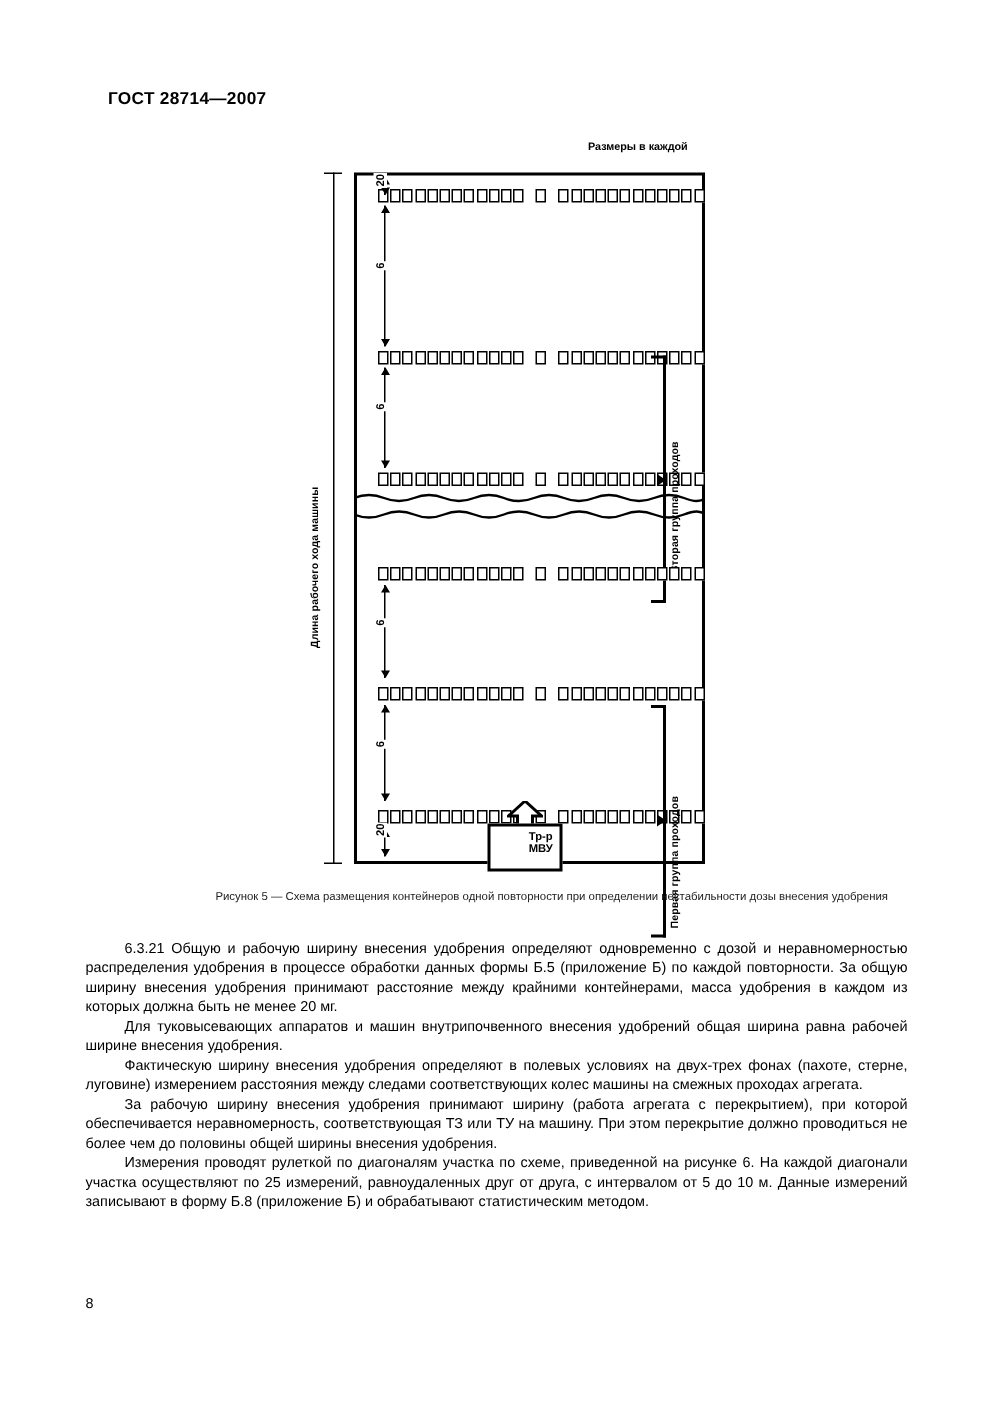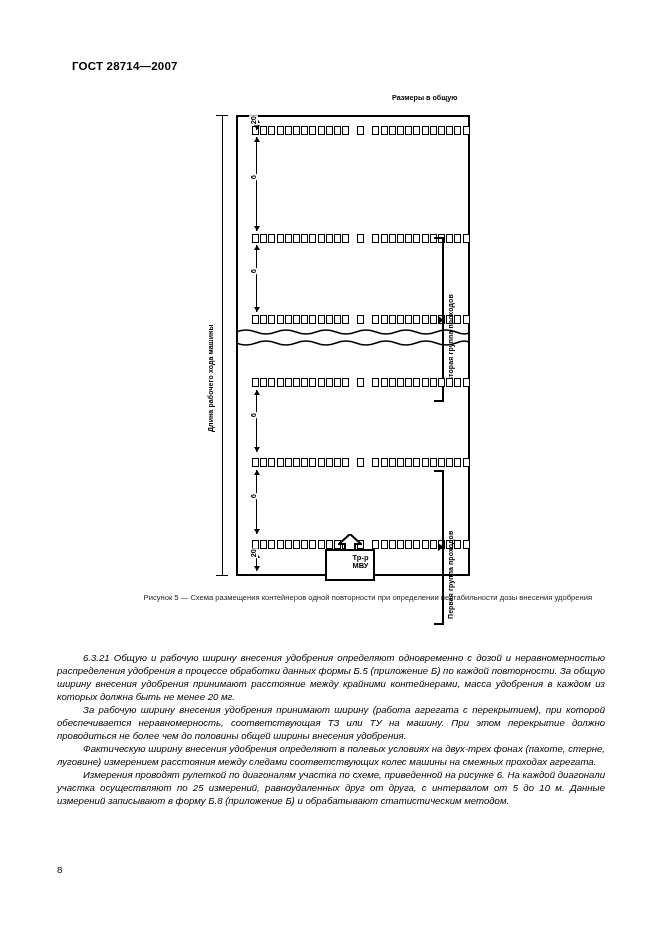--- a/index.html
+++ b/index.html
@@ -240,48 +240,47 @@
     font-size: 7.6px;
     text-align: right;
     line-height: 1.55;
     color: #222;
   }
 
   
   #body-text {
     position: absolute;
     left: 57px;
-    top: 652px;
+    top: 627px;
     width: 548px;
     font-size: 9.6px;
     line-height: 1.355;
     text-align: justify;
     color: #000;
-    font-style: italic;
   }
   #body-text p {
     margin: 0;
     text-indent: 26px;
   }
 
   #page-number {
     position: absolute;
     left: 57px;
     top: 864px;
     font-size: 9.6px;
   }
 </style>
 </head>
 <body>
 
 <div id="page-header">ГОСТ 28714—2007</div>
 
 <div id="figure-block">
 
-  <div id="units-note">Размеры в общую</div>
+  <div id="units-note">Размеры в каждой</div>
 
   <div id="travel-axis-line"></div>
   <div id="travel-axis-tick-top"></div>
   <div id="travel-axis-tick-bottom"></div>
   <div class="vlabel" id="travel-length-label">Длина рабочего хода машины</div>
 
   <div id="field-frame"></div>
 
   <div class="container-row" id="row-g2-1" style="left:252px; top:44px;">
     <span class="cbox"></span>
@@ -507,18 +506,19 @@
     <span class="tline">Тр-р</span>
     <span class="tline">МВУ</span>
   </div>
 
 </div>
 
 <div id="figure-caption">Рисунок 5 — Схема размещения контейнеров одной повторности при определении нестабильности дозы внесения удобрения</div>
 
 <div id="body-text">
   <p>6.3.21  Общую и рабочую ширину внесения удобрения определяют одновременно с дозой и неравномерностью распределения удобрения в процессе обработки данных формы Б.5 (приложение Б) по каждой повторности. За общую ширину внесения удобрения принимают расстояние между крайними контейнерами, масса удобрения в каждом из которых должна быть не менее 20 мг.</p>
+  <p>Для туковысевающих аппаратов и машин внутрипочвенного внесения удобрений общая ширина равна рабочей ширине внесения удобрения.</p>
+  <p>Фактическую ширину внесения удобрения определяют в полевых условиях на двух-трех фонах (пахоте, стерне, луговине) измерением расстояния между следами соответствующих колес машины на смежных проходах агрегата.</p>
   <p>За рабочую ширину внесения удобрения принимают ширину (работа агрегата с перекрытием), при которой обеспечивается неравномерность, соответствующая ТЗ или ТУ на машину. При этом перекрытие должно проводиться не более чем до половины общей ширины внесения удобрения.</p>
-  <p>Фактическую ширину внесения удобрения определяют в полевых условиях на двух-трех фонах (пахоте, стерне, луговине) измерением расстояния между следами соответствующих колес машины на смежных проходах агрегата.</p>
   <p>Измерения проводят рулеткой по диагоналям участка по схеме, приведенной на рисунке 6. На каждой диагонали участка осуществляют по 25 измерений, равноудаленных друг от друга, с интервалом от 5 до 10 м. Данные измерений записывают в форму Б.8 (приложение Б) и обрабатывают статистическим методом.</p>
 </div>
 
 <div id="page-number">8</div>
 
 </body></html>

